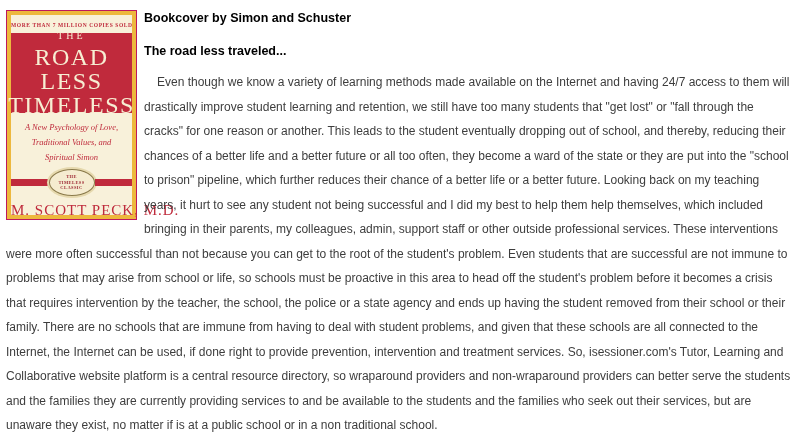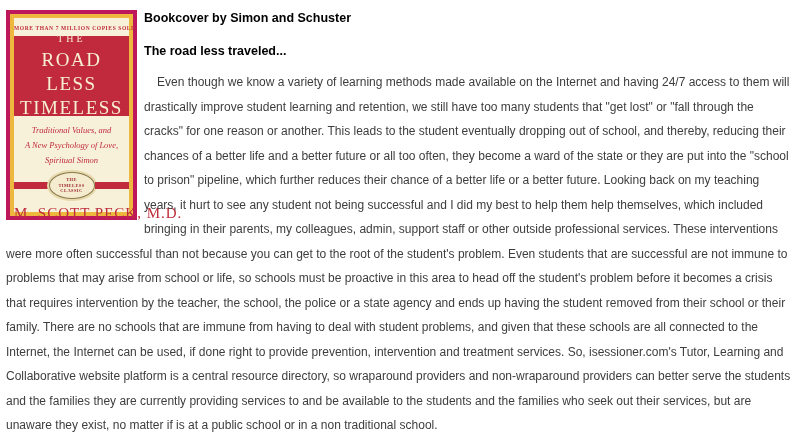--- a/index.html
+++ b/index.html
@@ -7,21 +7,21 @@
   body { font-family: "Liberation Sans", sans-serif; color: #3d3d3d; }
 
   .page { padding: 8px 5px 0 6px; }
 
   
   .cover {
     float: left;
     width: 131px;
     height: 210px;
     margin: 2px 7px 4px 0;
-    border: 4px solid #be185d;
+    border: 1px solid #be185d;
     background: #edb83d;
     padding: 4px;
   }
   .cover-inner {
     width: 100%;
     height: 100%;
     background: #f8f1da;
     display: flex;
     flex-direction: column;
     align-items: stretch;
@@ -40,21 +40,21 @@
     background: #c02a3c;
     color: #f7eed3;
     height: 80px;
     display: flex;
     flex-direction: column;
     justify-content: center;
     align-items: center;
     text-align: center;
   }
   .red-panel .t-small { font-size: 10px; letter-spacing: 3px; margin-bottom: 4px; }
-  .red-panel .t-big   { font-size: 19px; letter-spacing: 1.5px; line-height: 24px; }
+  .red-panel .t-big   { font-size: 24px; letter-spacing: 1.5px; line-height: 24px; }
   .cover-subtitle {
     color: #bf2b3c;
     font-style: italic;
     font-size: 8.5px;
     text-align: center;
     line-height: 15px;
     margin-top: 7px;
   }
   .badge-row {
     display: flex;
@@ -117,22 +117,22 @@
     <div class="cover-inner">
       <div class="cover-tagline">MORE THAN 7 MILLION COPIES SOLD</div>
 
       <div class="red-panel">
         <div class="t-small">THE</div>
         <div class="t-big">ROAD LESS</div>
         <div class="t-big">TIMELESS</div>
       </div>
 
       <div class="cover-subtitle">
+        <div>A New Psychology of Love,</div>
         <div>Traditional Values, and</div>
-        <div>A New Psychology of Love,</div>
         <div>Spiritual Simon</div>
       </div>
 
       <div class="badge-row">
         <span class="badge-bar"></span>
         <span class="badge-oval">
           <span>THE</span>
           <span>TIMELESS</span>
           <span>CLASSIC</span>
         </span>

